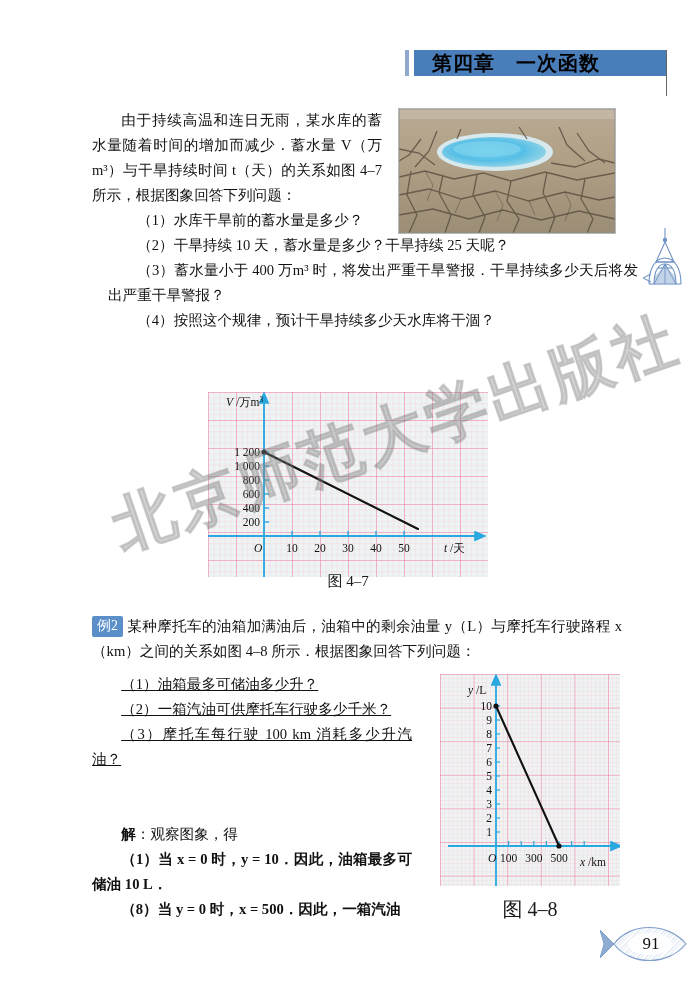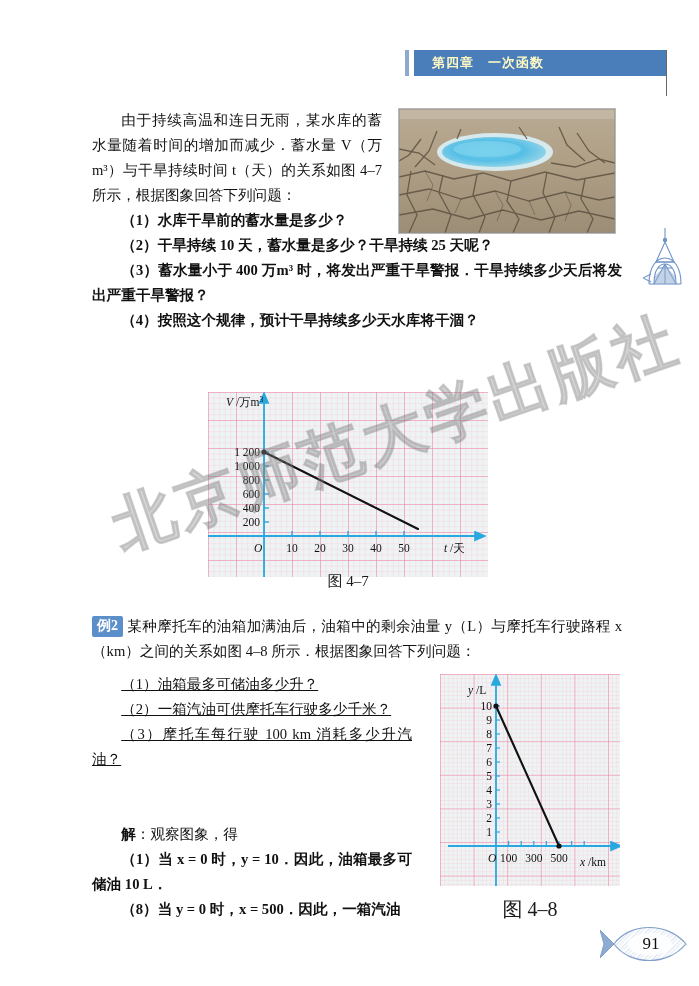--- a/index.html
+++ b/index.html
@@ -33,22 +33,22 @@
   }
   .chapter-banner .bar-left {
     position: absolute;
     left: -9px;
     top: 0;
     width: 4px;
     height: 26px;
     background: #8fa9cd;
   }
   .chapter-title {
-    color: #fef9c3;
-    font-size: 13px;
+    color: #000000;
+    font-size: 20px;
     font-weight: bold;
     letter-spacing: 1px;
     margin-left: 18px;
     white-space: nowrap;
     font-family: "Liberation Serif", "DejaVu Serif", serif;
   }
   .header-rule {
     position: absolute;
     left: 666px;
     top: 50px;
@@ -66,24 +66,23 @@
     text-align: justify;
   }
   .indent { text-indent: 2em; }
 
   #para-intro {
     left: 92px;
     top: 108px;
     width: 290px;
   }
   #q-list-1 {
-    left: 92px;
+    left: 108px;
     top: 208px;
     width: 530px;
-    font-weight: bold;
   }
   #q-list-1 .q { text-indent: 2em; }
 
   
   .photo-frame {
     position: absolute;
     left: 398px;
     top: 108px;
     width: 216px;
     height: 124px;
@@ -117,21 +116,21 @@
     width: 280px;
     text-align: center;
     font-size: 15px;
   }
 
   
   .ex-badge {
     display: inline-block;
     background: #5b8fc9;
     color: #ffffff;
-    font-weight: bold;
+    font-weight: normal;
     font-size: 14px;
     padding: 1px 5px 2px 5px;
     border-radius: 2px;
     margin-right: 4px;
     line-height: 1.25;
     vertical-align: 1px;
   }
   #para-ex2 {
     left: 92px;
     top: 614px;

